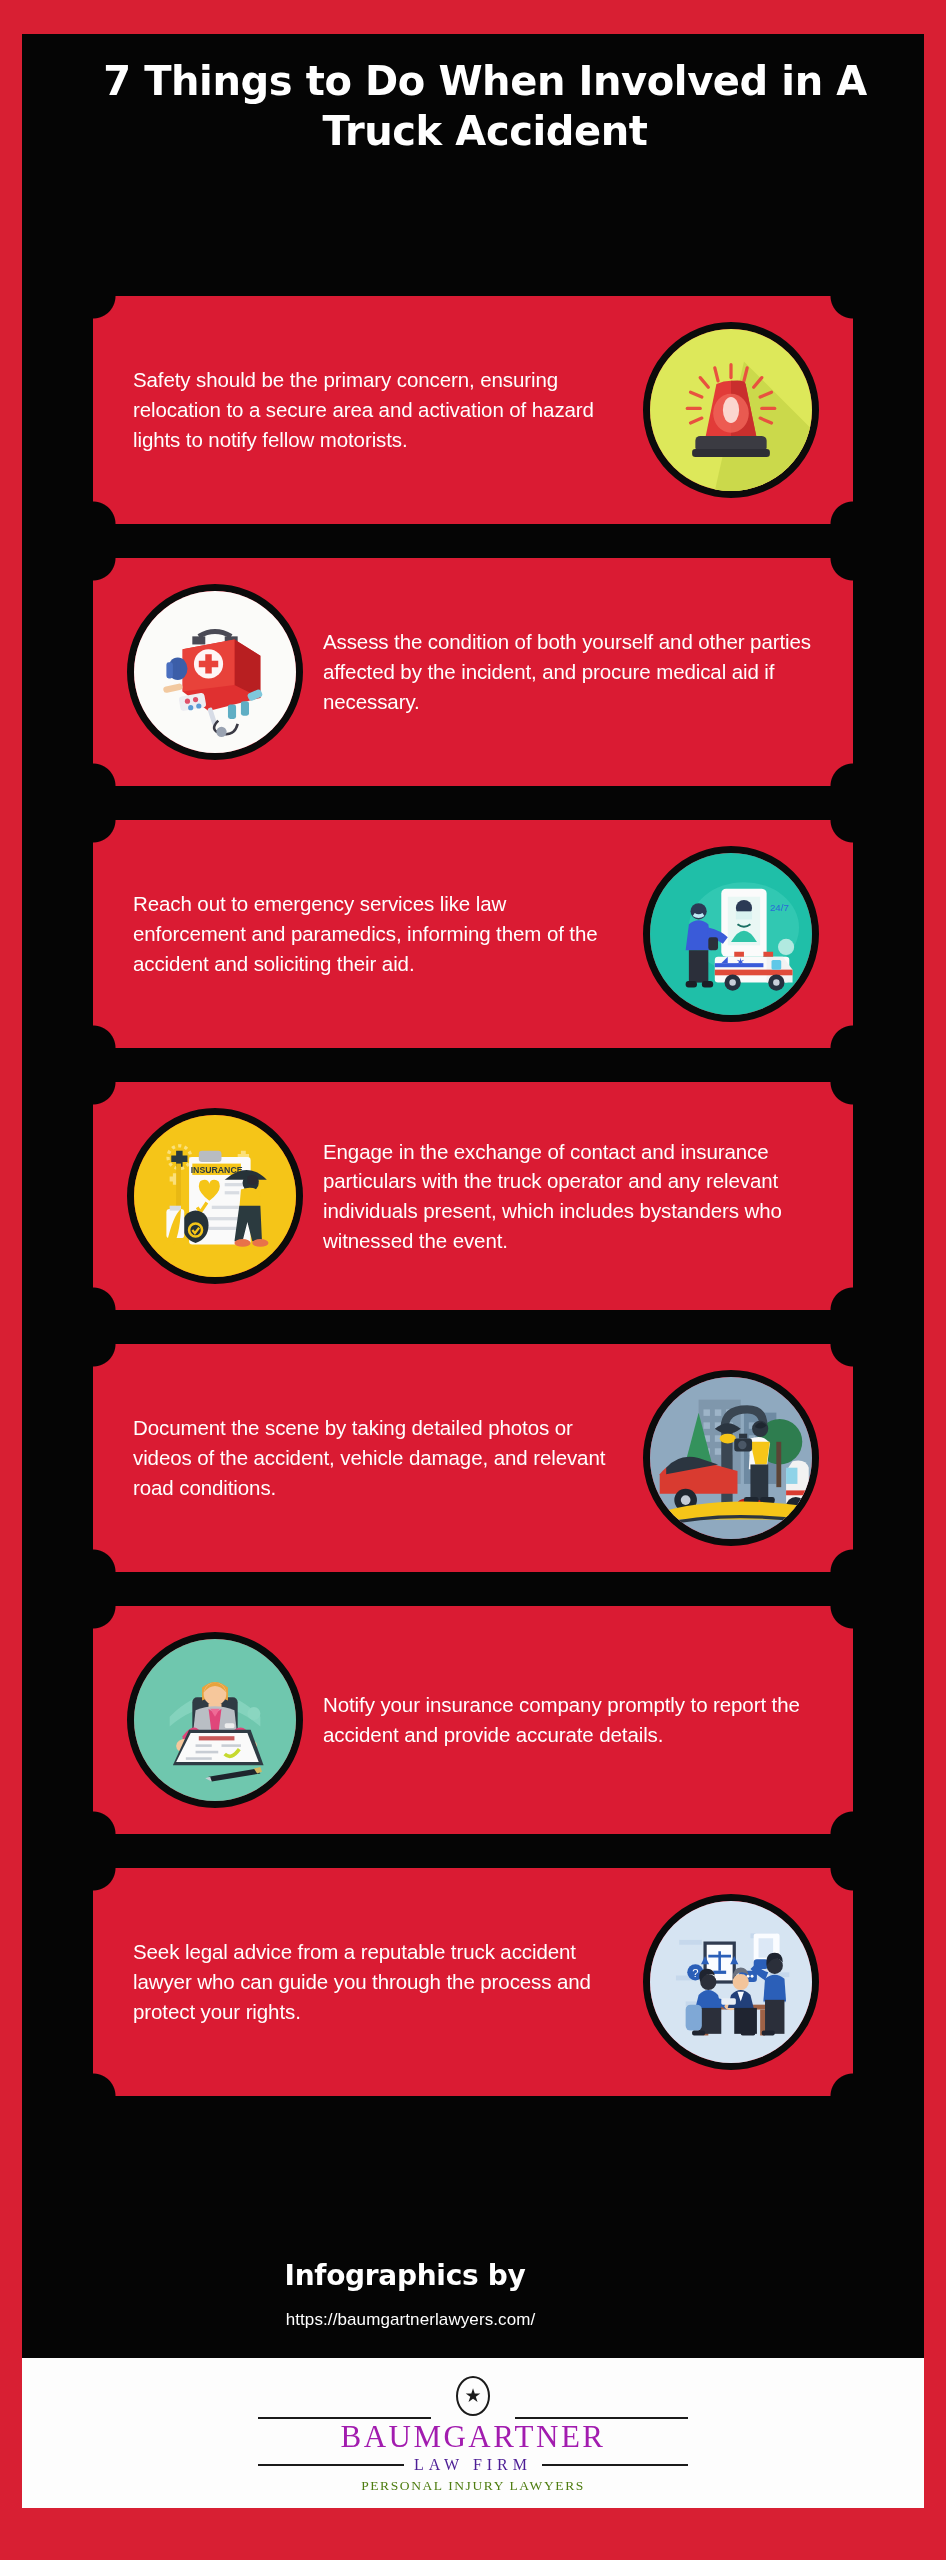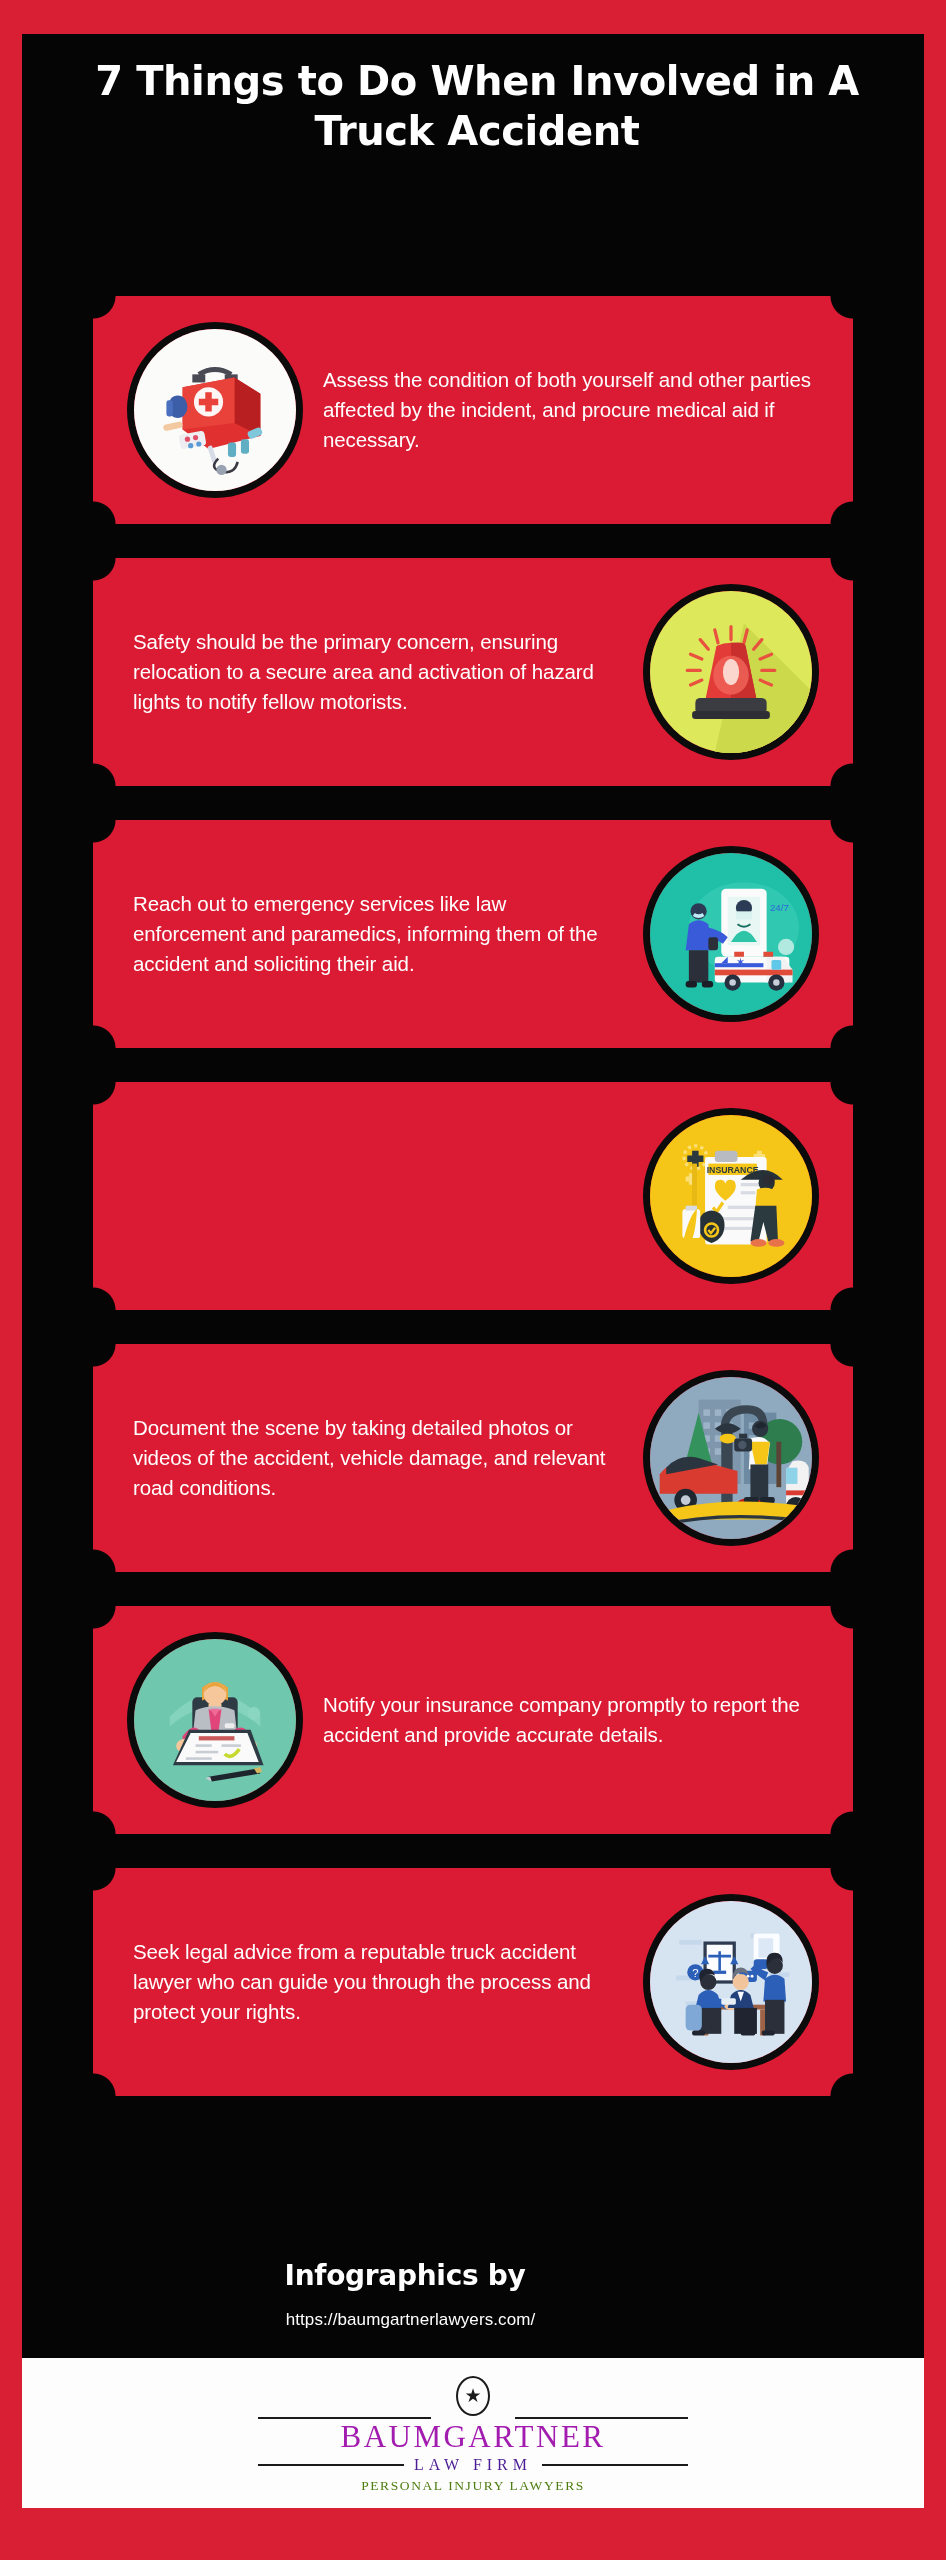--- a/index.html
+++ b/index.html
@@ -28,21 +28,21 @@
     left: 22px;
     top: 34px;
     width: 902px;
     height: 2474px;
     background: #050505;
   }
 
   
   .title {
     position: absolute;
-    left: 4px;
+    left: 12px;
     top: 22px;
     width: 902px;
     text-align: center;
     color: #ffffff;
     font-family: "DejaVu Sans", sans-serif;
     font-weight: bold;
     font-size: 40px;
     line-height: 1.25;
     letter-spacing: -0.4px;
     padding: 0 60px;
@@ -184,20 +184,49 @@
 </style>
 </head>
 <body>
 
 <div id="page">
   <div class="board">
 
     <h1 class="title">7 Things to Do When Involved in A Truck Accident</h1>
 
     <div class="cards">
+
+      <div class="card">
+        <p class="card-text">Safety should be the primary concern, ensuring relocation to a secure area and activation of hazard lights to notify fellow motorists.</p>
+        <div class="medallion">
+          <svg viewBox="0 0 100 100" aria-hidden="true">
+            <rect width="100" height="100" fill="#DDE85A"></rect>
+            <path d="M58 20 L100 62 L100 100 L40 100 Z" fill="#CBD94B"></path>
+            <g stroke="#E8523F" stroke-width="2" stroke-linecap="round">
+              <line x1="50" y1="22" x2="50" y2="30"></line>
+              <line x1="40" y1="24" x2="42" y2="32"></line>
+              <line x1="60" y1="24" x2="58" y2="32"></line>
+              <line x1="31" y1="30" x2="36" y2="36"></line>
+              <line x1="69" y1="30" x2="64" y2="36"></line>
+              <line x1="25" y1="39" x2="32" y2="42"></line>
+              <line x1="75" y1="39" x2="68" y2="42"></line>
+              <line x1="23" y1="49" x2="31" y2="49"></line>
+              <line x1="77" y1="49" x2="69" y2="49"></line>
+              <line x1="25" y1="58" x2="32" y2="55"></line>
+              <line x1="75" y1="58" x2="68" y2="55"></line>
+            </g>
+            <path d="M41 34 Q50 30 59 34 L66 68 L34 68 Z" fill="#E23B38"></path>
+            <path d="M50 32 Q59 31 59 34 L66 68 L50 68 Z" fill="#C92F2D"></path>
+            <ellipse cx="50" cy="52" rx="11" ry="12" fill="#EE6157" opacity="0.85"></ellipse>
+            <ellipse cx="50" cy="50" rx="5" ry="8" fill="#FBD6CF"></ellipse>
+            <rect x="28" y="66" width="44" height="10" rx="3" fill="#3B3B42"></rect>
+            <rect x="26" y="74" width="48" height="5" rx="2" fill="#2E2E35"></rect>
+          </svg>
+        </div>
+      </div>
 
       <div class="card reverse">
         <p class="card-text">Assess the condition of both yourself and other parties affected by the incident, and procure medical aid if necessary.</p>
         <div class="medallion">
           <svg viewBox="0 0 100 100" aria-hidden="true">
             <rect width="100" height="100" fill="#FBFBF9"></rect>
             <path d="M40 28 q10 -6 20 0" stroke="#4A4A55" stroke-width="3" fill="none"></path>
             <rect x="36" y="28" width="8" height="5" fill="#4A4A55"></rect>
             <rect x="56" y="28" width="8" height="5" fill="#4A4A55"></rect>
             <path d="M30 36 L62 30 L78 40 L78 66 L46 74 L30 62 Z" fill="#E03030"></path>
@@ -213,49 +242,20 @@
               <circle cx="40" cy="71" r="1.6" fill="#5A9BD5"></circle>
             <ellipse cx="27" cy="48" rx="6" ry="7" fill="#3C5EA8"></ellipse>
             <rect x="26" y="42" width="2.4" height="8" fill="#3C5EA8"></rect>
             <rect x="20" y="44" width="4" height="10" rx="1.5" fill="#4A6FBF"></rect>
             <rect x="47" y="72" width="3" height="11" rx="1.2" fill="#D7DCE6" transform="rotate(-18 48 78)"></rect>
             <rect x="58" y="70" width="5" height="9" rx="1.5" fill="#5FAEC4"></rect>
             <rect x="66" y="68" width="5" height="9" rx="1.5" fill="#5FAEC4"></rect>
             <path d="M52 80 q-6 6 2 8 q8 2 10 -6" stroke="#3A3A45" stroke-width="1.6" fill="none"></path>
             <circle cx="54" cy="87" r="3.2" fill="#9AA3B2"></circle>
             <rect x="70" y="62" width="9" height="5" rx="2" fill="#7FC8DC" transform="rotate(-22 74 64)"></rect>
-          </svg>
-        </div>
-      </div>
-
-      <div class="card">
-        <p class="card-text">Safety should be the primary concern, ensuring relocation to a secure area and activation of hazard lights to notify fellow motorists.</p>
-        <div class="medallion">
-          <svg viewBox="0 0 100 100" aria-hidden="true">
-            <rect width="100" height="100" fill="#DDE85A"></rect>
-            <path d="M58 20 L100 62 L100 100 L40 100 Z" fill="#CBD94B"></path>
-            <g stroke="#E8523F" stroke-width="2" stroke-linecap="round">
-              <line x1="50" y1="22" x2="50" y2="30"></line>
-              <line x1="40" y1="24" x2="42" y2="32"></line>
-              <line x1="60" y1="24" x2="58" y2="32"></line>
-              <line x1="31" y1="30" x2="36" y2="36"></line>
-              <line x1="69" y1="30" x2="64" y2="36"></line>
-              <line x1="25" y1="39" x2="32" y2="42"></line>
-              <line x1="75" y1="39" x2="68" y2="42"></line>
-              <line x1="23" y1="49" x2="31" y2="49"></line>
-              <line x1="77" y1="49" x2="69" y2="49"></line>
-              <line x1="25" y1="58" x2="32" y2="55"></line>
-              <line x1="75" y1="58" x2="68" y2="55"></line>
-            </g>
-            <path d="M41 34 Q50 30 59 34 L66 68 L34 68 Z" fill="#E23B38"></path>
-            <path d="M50 32 Q59 31 59 34 L66 68 L50 68 Z" fill="#C92F2D"></path>
-            <ellipse cx="50" cy="52" rx="11" ry="12" fill="#EE6157" opacity="0.85"></ellipse>
-            <ellipse cx="50" cy="50" rx="5" ry="8" fill="#FBD6CF"></ellipse>
-            <rect x="28" y="66" width="44" height="10" rx="3" fill="#3B3B42"></rect>
-            <rect x="26" y="74" width="48" height="5" rx="2" fill="#2E2E35"></rect>
           </svg>
         </div>
       </div>
 
       <div class="card">
         <p class="card-text">Reach out to emergency services like law enforcement and paramedics, informing them of the accident and soliciting their aid.</p>
         <div class="medallion">
           <svg viewBox="0 0 100 100" aria-hidden="true">
             <rect width="100" height="100" fill="#1FBFA8"></rect>
             <ellipse cx="58" cy="46" rx="34" ry="28" fill="#3FD0BA" opacity="0.55"></ellipse>
@@ -286,20 +286,21 @@
               <circle cx="51" cy="80" r="2" fill="#C9CFDA"></circle>
             <circle cx="78" cy="80" r="5" fill="#26303F"></circle>
               <circle cx="78" cy="80" r="2" fill="#C9CFDA"></circle>
             <circle cx="84" cy="58" r="5" fill="#E8F7F4" opacity="0.7"></circle>
             <text x="74" y="36" font-size="6" fill="#2B66D9" font-family="sans-serif">24/7</text>
           </svg>
         </div>
       </div>
 
       <div class="card reverse">
+        <p class="card-text">Engage in the exchange of contact and insurance particulars with the truck operator and any relevant individuals present, which includes bystanders who witnessed the event.</p>
         <div class="medallion">
           <svg viewBox="0 0 100 100" aria-hidden="true">
             <rect width="100" height="100" fill="#F5C518"></rect>
             <circle cx="28" cy="26" r="7" fill="none" stroke="#FBE07A" stroke-width="2" stroke-dasharray="2 2"></circle>
             <path d="M26 22 h4 v3 h3 v4 h-3 v3 h-4 v-3 h-3 v-4 h3 z" fill="#2B3A3F"></path>
             <path d="M24 36 h3 v2 h2 v3 h-2 v2 h-3 v-2 h-2 v-3 h2 z" fill="#FBE07A"></path>
             <path d="M66 22 h3 v2 h2 v3 h-2 v2 h-3 v-2 h-2 v-3 h2 z" fill="#FBE07A"></path>
             <path d="M70 34 h2.5 v2 h2 v2.5 h-2 v2 h-2.5 v-2 h-2 v-2.5 h2 z" fill="#FBE07A"></path>
             <rect x="26" y="30" width="3" height="45" fill="#E8B814"></rect>
             <rect x="34" y="26" width="38" height="54" rx="2" fill="#FAFAFA"></rect>

